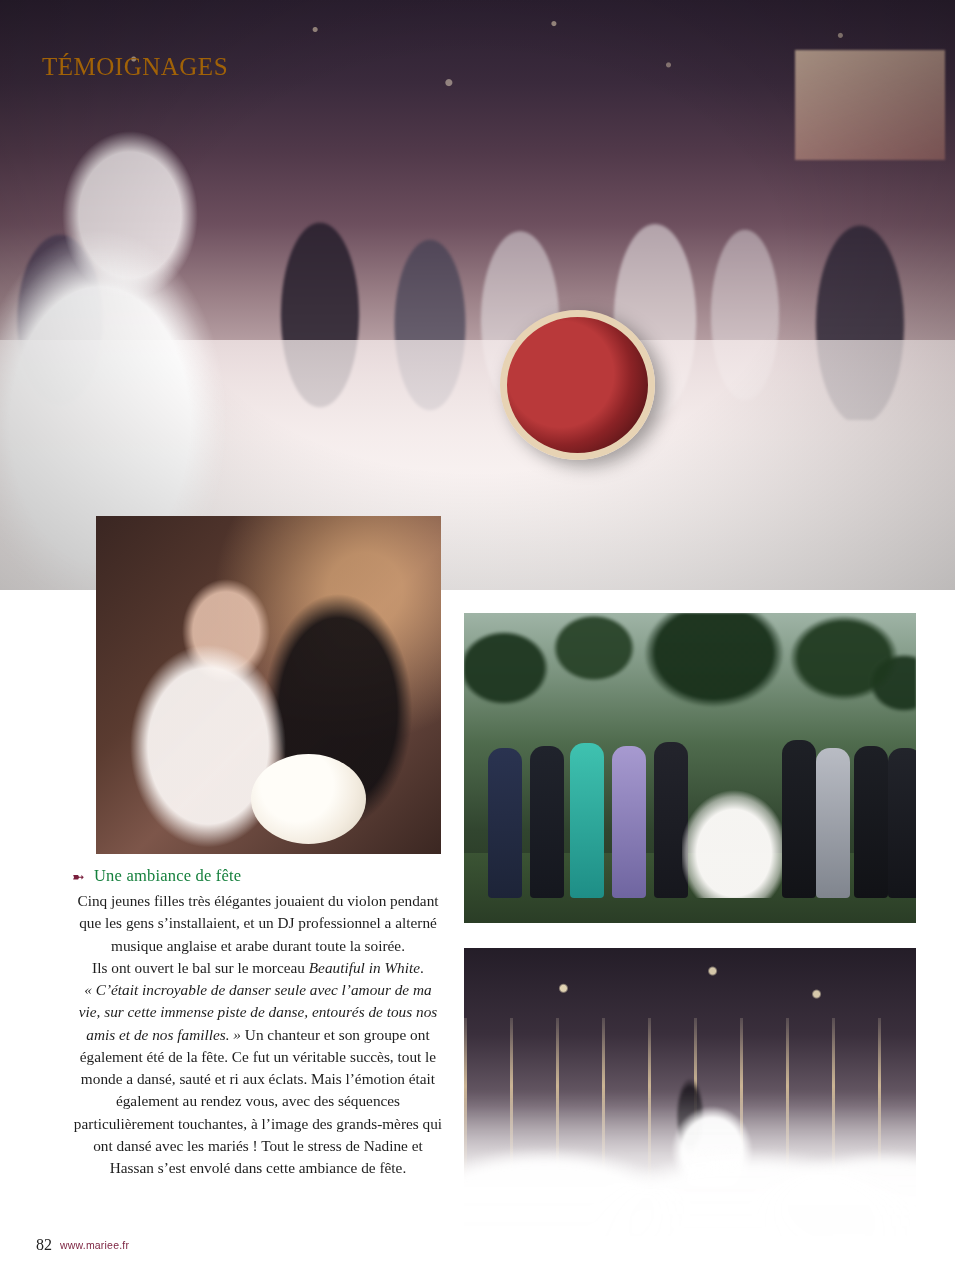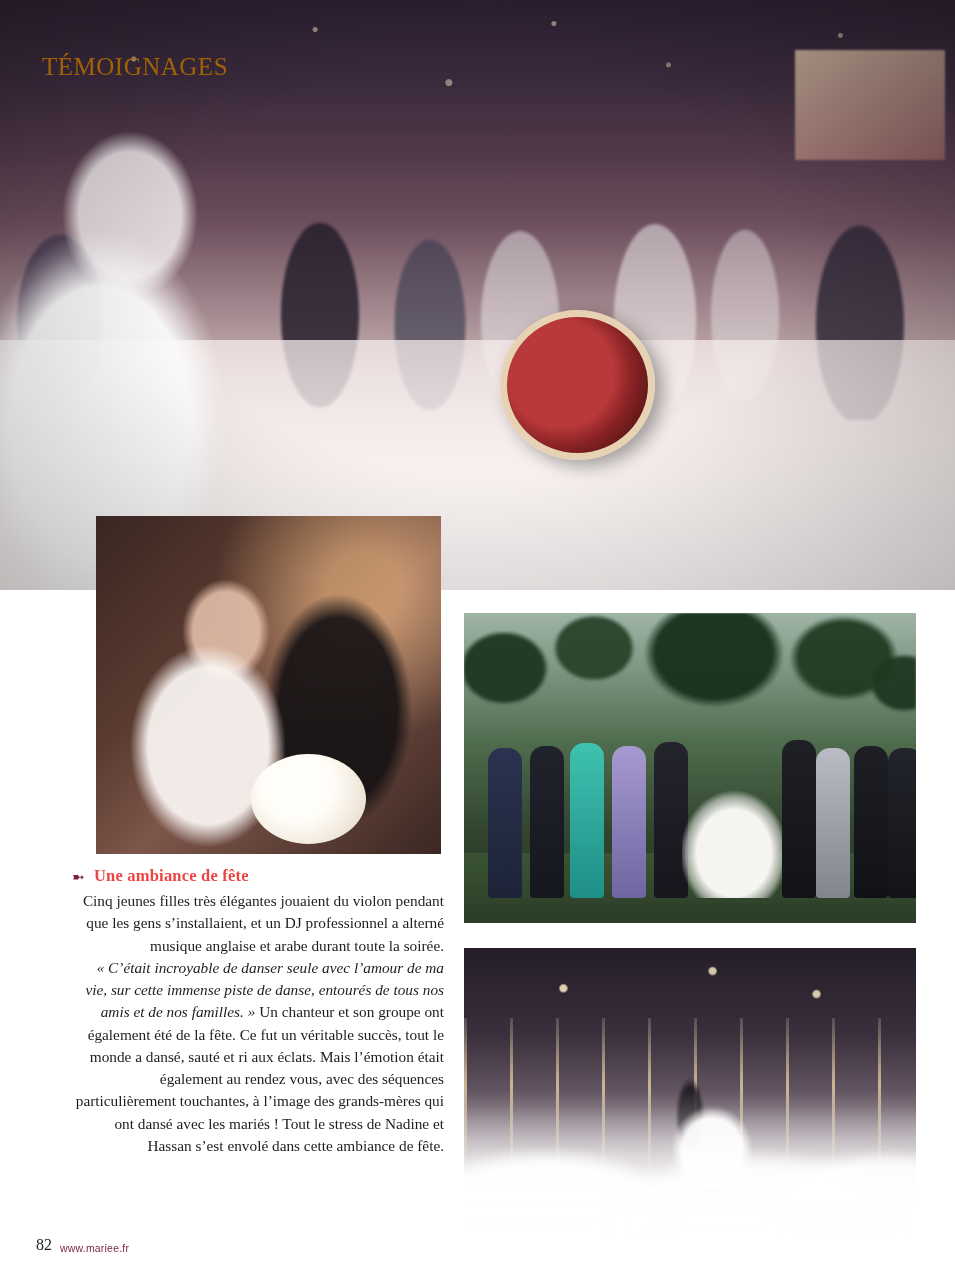--- a/index.html
+++ b/index.html
@@ -257,51 +257,51 @@
   
   .text-col {
     position: absolute;
     left: 72px;
     top: 866px;
     width: 372px;
     color: #1d1d1d;
   }
   .section-heading {
     font-family: "Liberation Serif", serif;
-    font-weight: bold;
+    font-weight: normal;
     font-size: 16.5px;
-    color: #ef4444;
+    color: #15803d;
     margin: 0 0 4px 22px;
     letter-spacing: 0.2px;
   }
   .arrow-icon {
     position: absolute;
     left: 0;
     top: 4px;
     color: #7a1f3d;
     font-size: 15px;
     line-height: 1;
   }
   .body-text {
     font-family: "Liberation Serif", serif;
     font-size: 15.3px;
     line-height: 1.455;
     margin: 0;
-    text-align: right;
+    text-align: center;
   }
   .body-text + .body-text { margin-top: 0; }
   .it { font-style: italic; }
 
   
   .footer {
     position: absolute;
     left: 36px;
     bottom: 26px;
     display: flex;
-    align-items: flex-end;
+    align-items: center;
     gap: 8px;
   }
   .page-num {
     font-family: "Liberation Serif", serif;
     font-size: 16px;
     color: #222;
   }
   .site-url {
     font-family: "Liberation Sans", sans-serif;
     font-size: 10.5px;
@@ -356,19 +356,20 @@
   <div class="smoke-couple"></div>
   <div class="smoke-cloud"></div>
 </div>
 
 <div class="text-col">
   <div style="position:relative;">
     <span class="arrow-icon">➼</span>
     <h2 class="section-heading">Une ambiance de fête</h2>
   </div>
   <p class="body-text">Cinq jeunes filles très élégantes jouaient du violon pendant que les gens s’installaient, et un DJ professionnel a alterné musique anglaise et arabe durant toute la soirée.</p>
+  <p class="body-text"><span>Ils ont ouvert le bal sur le morceau </span><span class="it">Beautiful in White</span><span>.</span></p>
   <p class="body-text"><span class="it">« C’était incroyable de danser seule avec l’amour de ma vie, sur cette immense piste de danse, entourés de tous nos amis et de nos familles. »</span><span> Un chanteur et son groupe ont également été de la fête. Ce fut un véritable succès, tout le monde a dansé, sauté et ri aux éclats. Mais l’émotion était également au rendez vous, avec des séquences particulièrement touchantes, à l’image des grands-mères qui ont dansé avec les mariés ! Tout le stress de Nadine et Hassan s’est envolé dans cette ambiance de fête.</span></p>
 </div>
 
 <div class="footer">
   <span class="page-num">82</span>
   <span class="site-url">www.mariee.fr</span>
 </div>
 
 </body></html>

